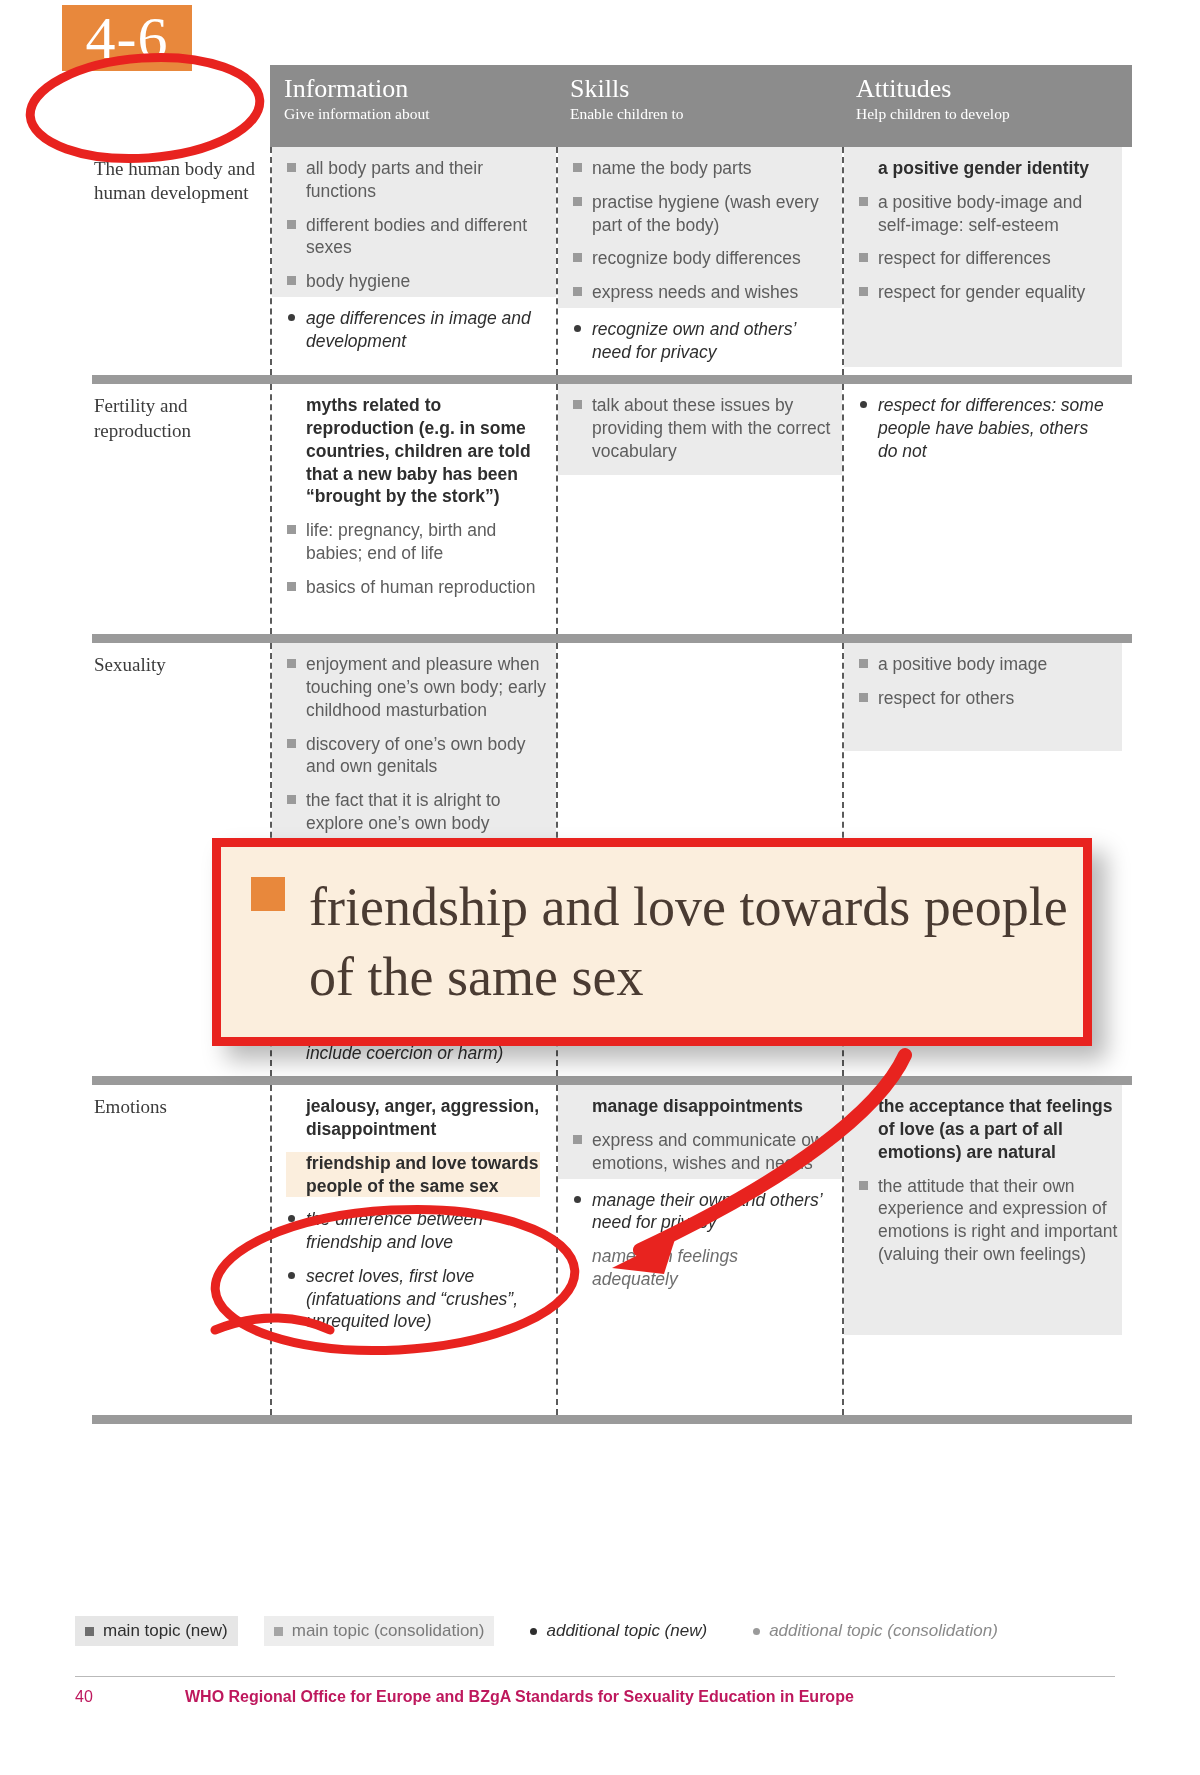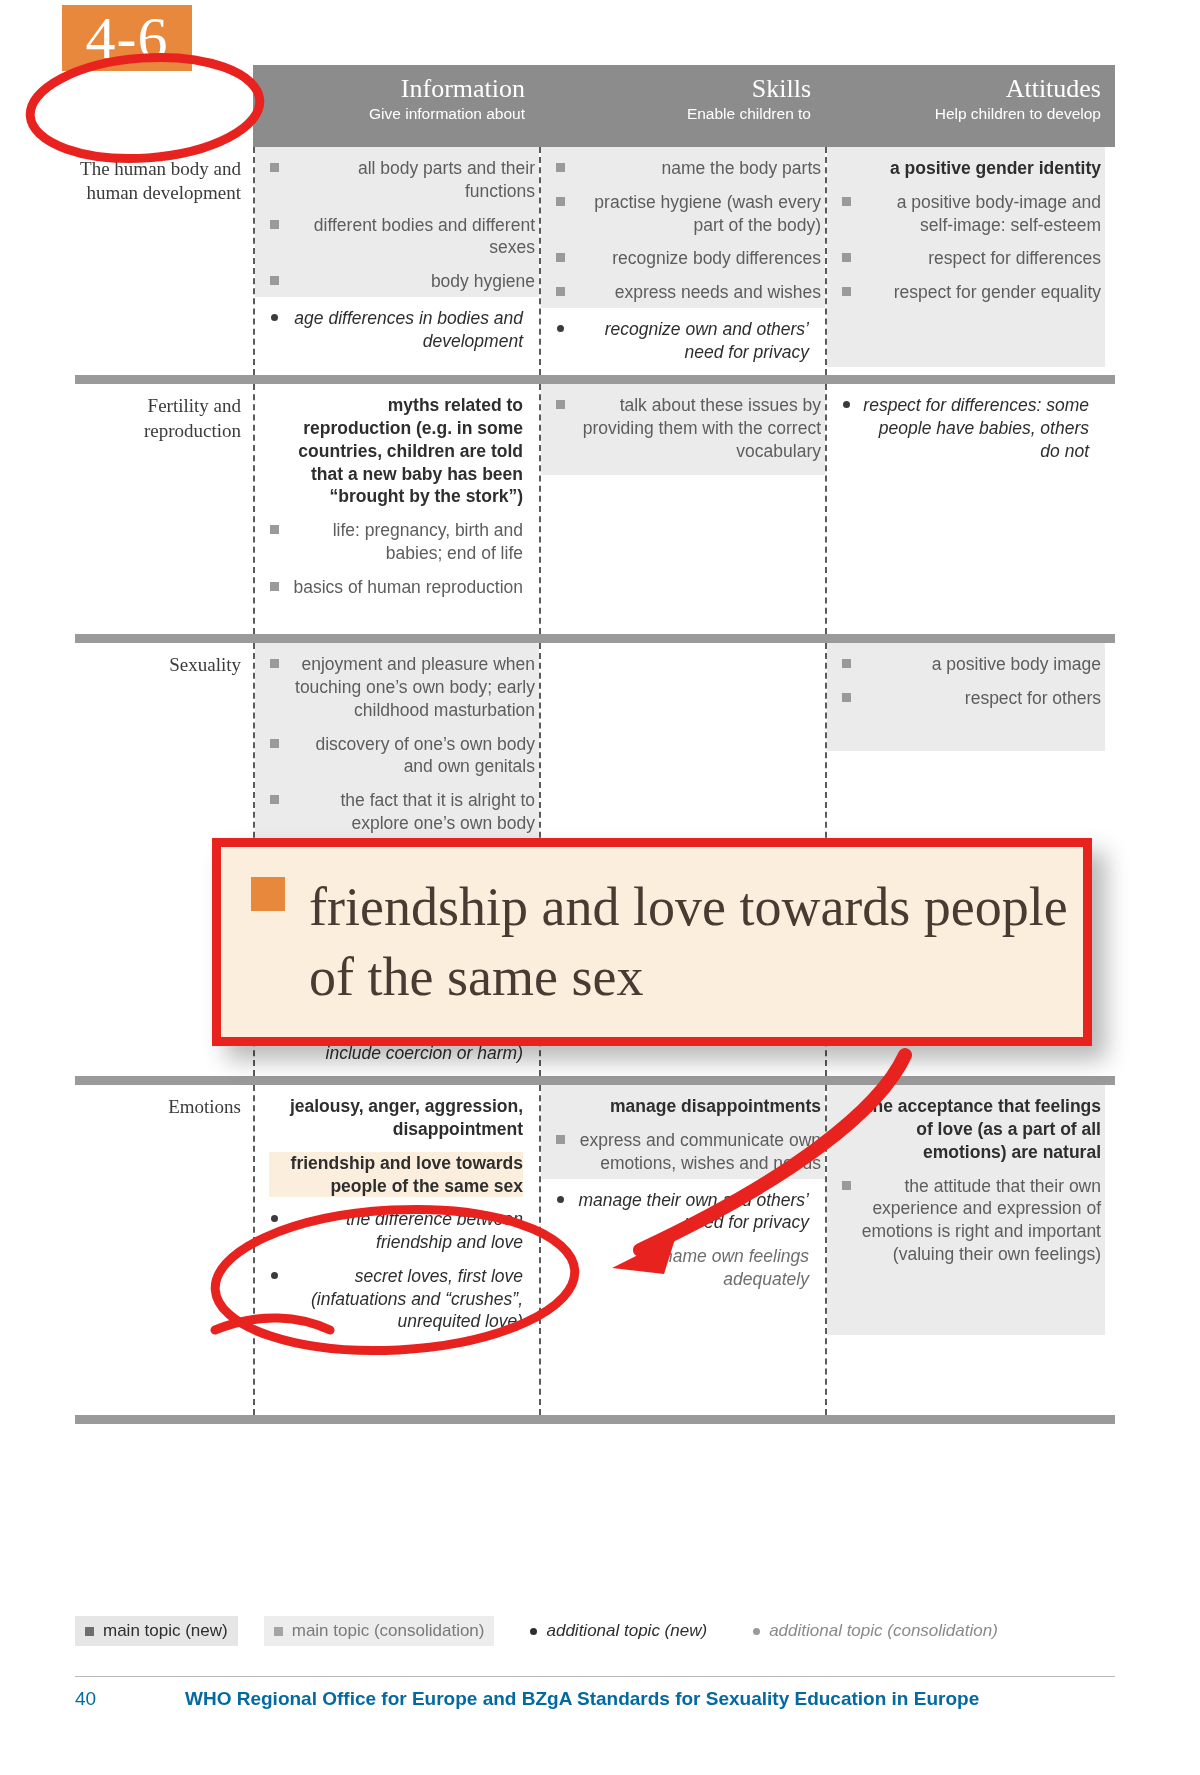--- a/index.html
+++ b/index.html
@@ -18,24 +18,23 @@
   .page {
     position: absolute;
     left: 0; top: 0;
     width: 1200px;
     height: 1775px;
   }
 
   
   .table {
     position: absolute;
-    left: 75px;
+    left: 92px;
     top: 65px;
     width: 1040px;
-    text-align: right;
   }
   .head-row {
     display: flex;
     height: 82px;
     background: #8c8c8c;
     color: #ffffff;
   }
   .head-cell {
     box-sizing: border-box;
     padding: 10px 14px 0 14px;
@@ -45,23 +44,22 @@
   .head-c2 { width: 286px; }
   .head-c3 { width: 290px; }
   .head-title {
     font-size: 26px;
     font-family: "Liberation Serif", serif;
     line-height: 1.05;
     font-weight: normal;
   }
   .head-sub {
     font-size: 15.5px;
-    font-family: Liberation Sans, sans-serif;
+    font-family: Liberation Serif, serif;
     margin-top: 3px;
-    margin-left: 13px;
   }
   .age-badge {
     position: absolute;
     left: 62px;
     top: 5px;
     width: 130px;
     height: 66px;
     background: #e8883c;
     color: #ffffff;
     font-family: "Liberation Serif", serif;
@@ -197,22 +195,22 @@
     top: 1676px;
     width: 1040px;
     border-top: 1px solid #b9b9b9;
   }
   .footer {
     position: absolute;
     left: 75px;
     top: 1688px;
     width: 1040px;
     font-family: "Liberation Sans", sans-serif;
-    font-size: 19px;
-    color: #0369a1;
+    font-size: 16px;
+    color: #be185d;
     display: flex;
   }
   .pageno { width: 110px; }
   .footer-text { font-weight: bold; }
 
   
   .callout {
     position: absolute;
     left: 212px;
     top: 838px;
@@ -281,21 +279,21 @@
         <div class="colwrap">
           <div class="shade" style="padding-bottom:2px;">
             <ul class="items">
               <li class="main">all body parts and their functions</li>
               <li class="main">different bodies and different sexes</li>
               <li class="main">body hygiene</li>
             </ul>
           </div>
           <div class="plain">
             <ul class="items">
-              <li class="add">age differences in bodies and development</li>
+              <li class="add">age differences in image and development</li>
             </ul>
           </div>
         </div>
       </div>
       <div class="cell c2">
         <div class="colwrap">
           <div class="shade" style="padding-bottom:2px;">
             <ul class="items">
               <li class="main">name the body parts</li>
               <li class="main">practise hygiene (wash every part of the body)</li>

